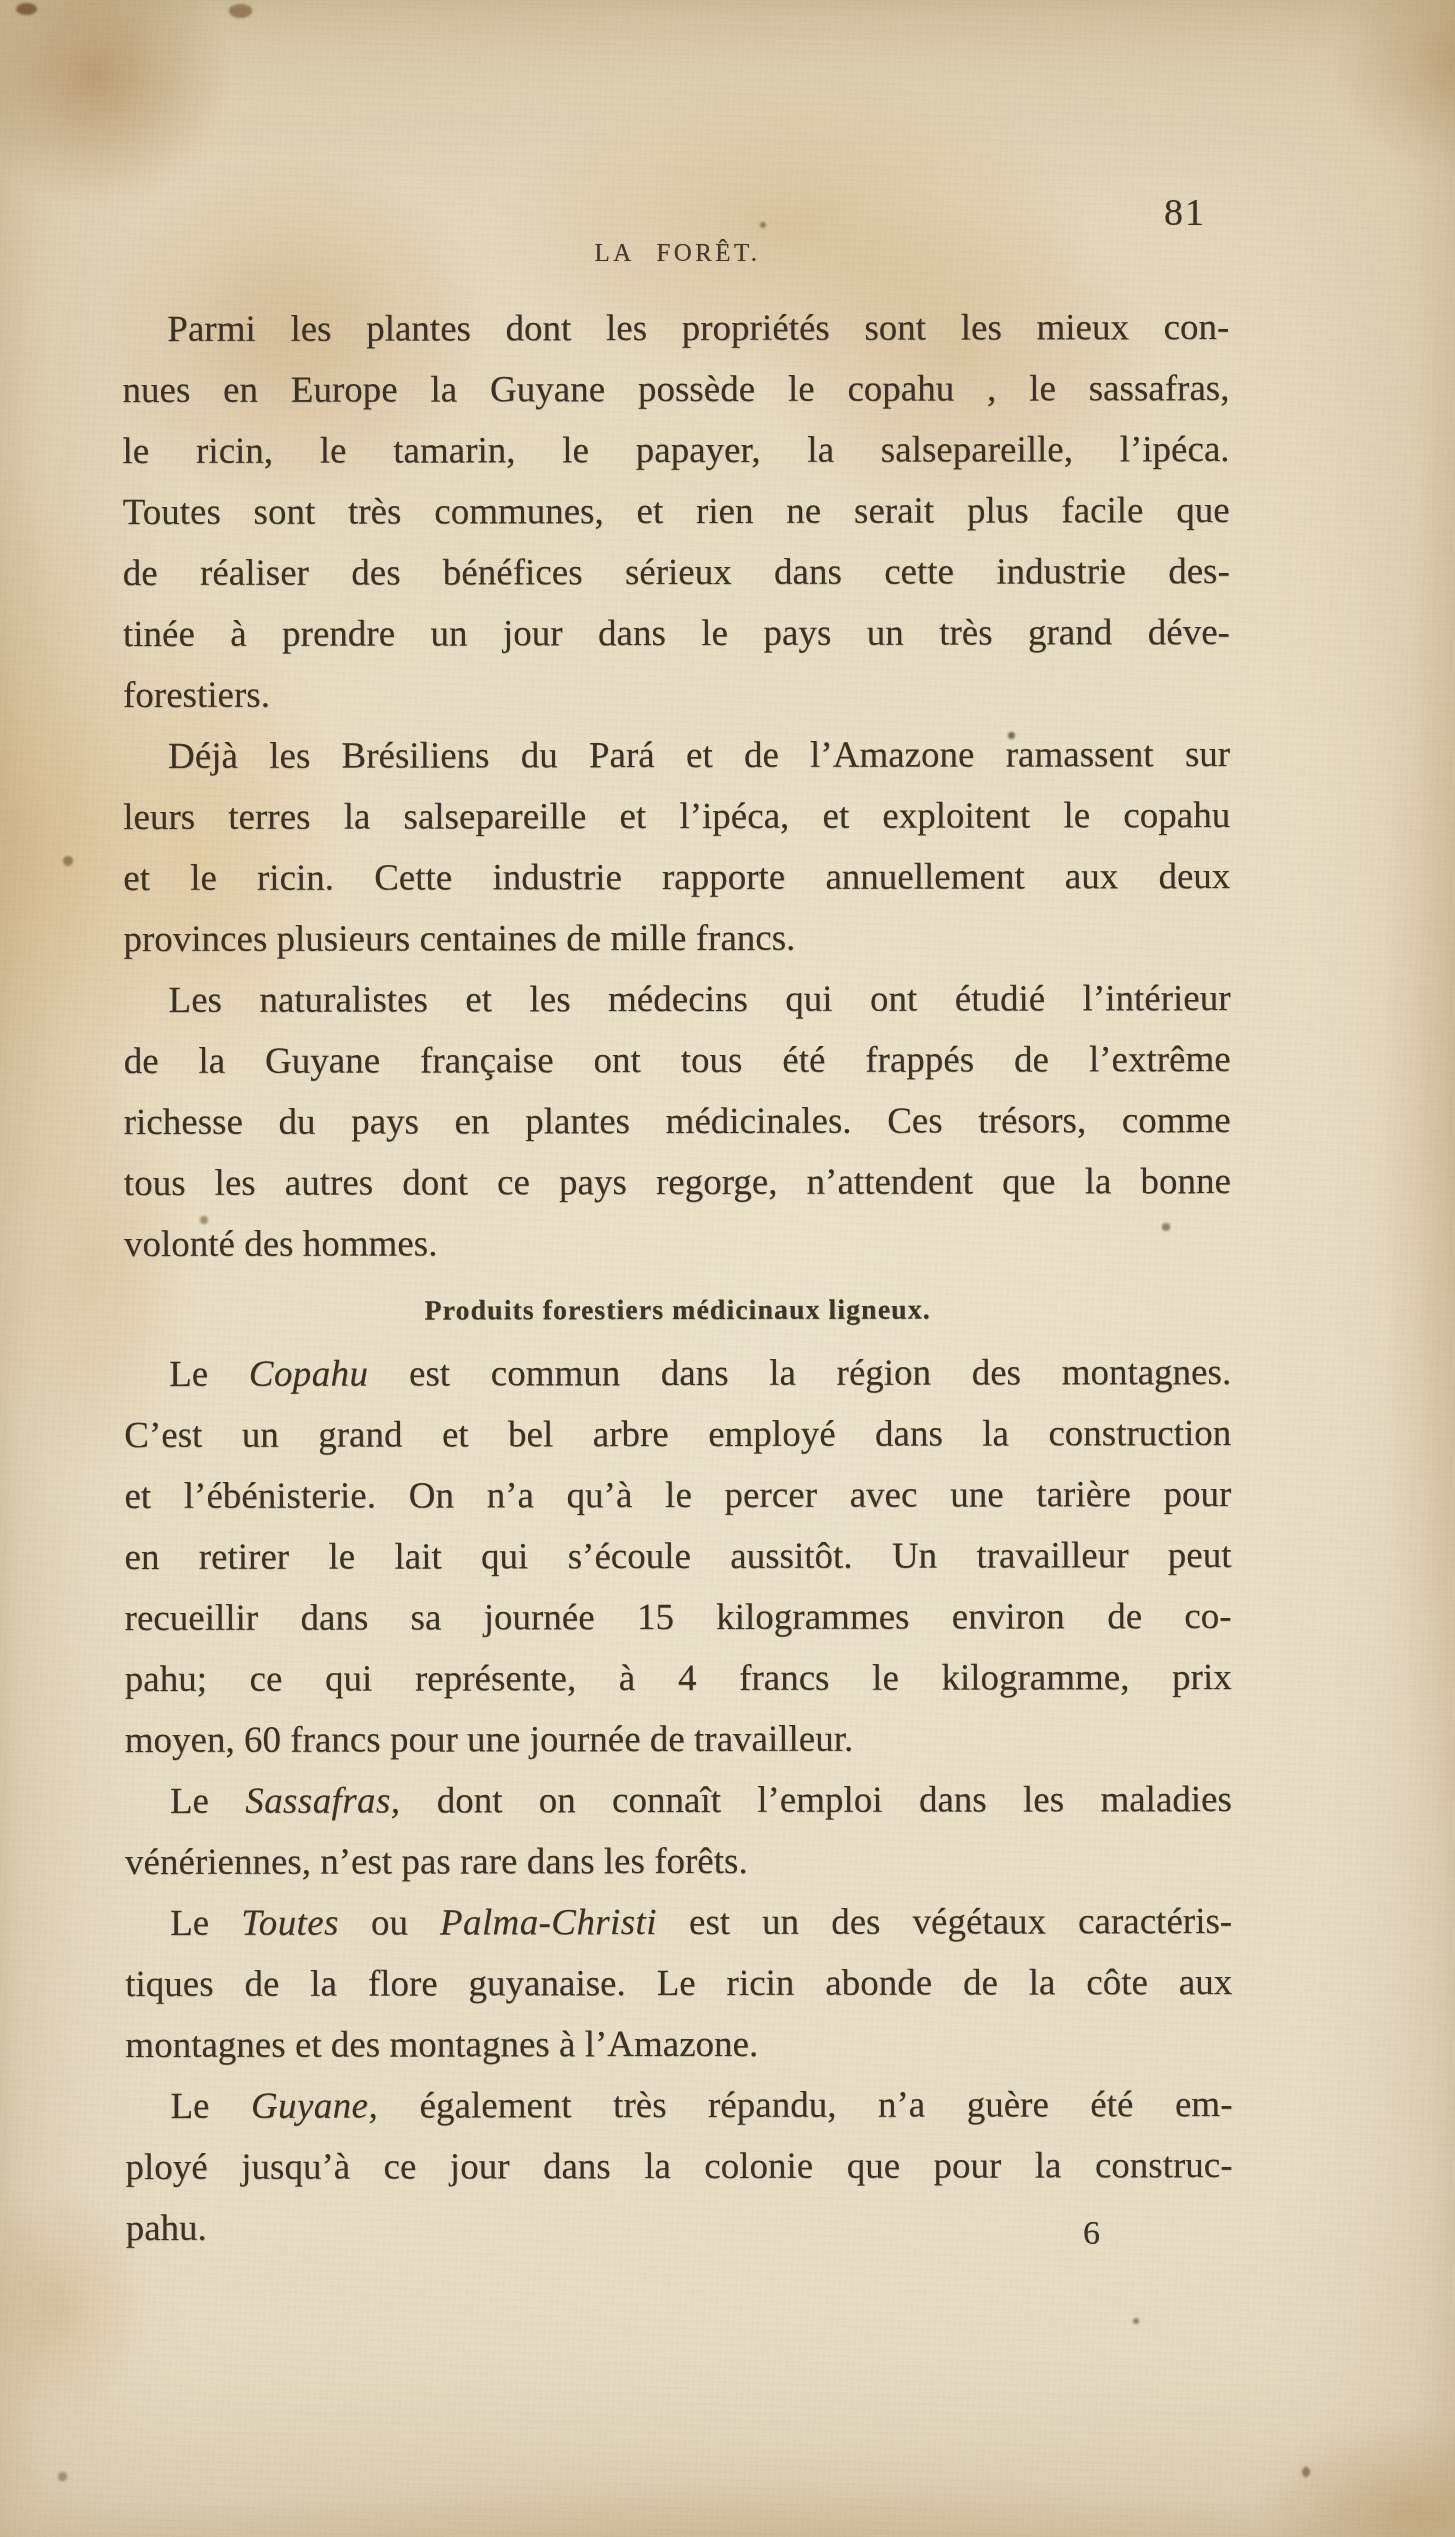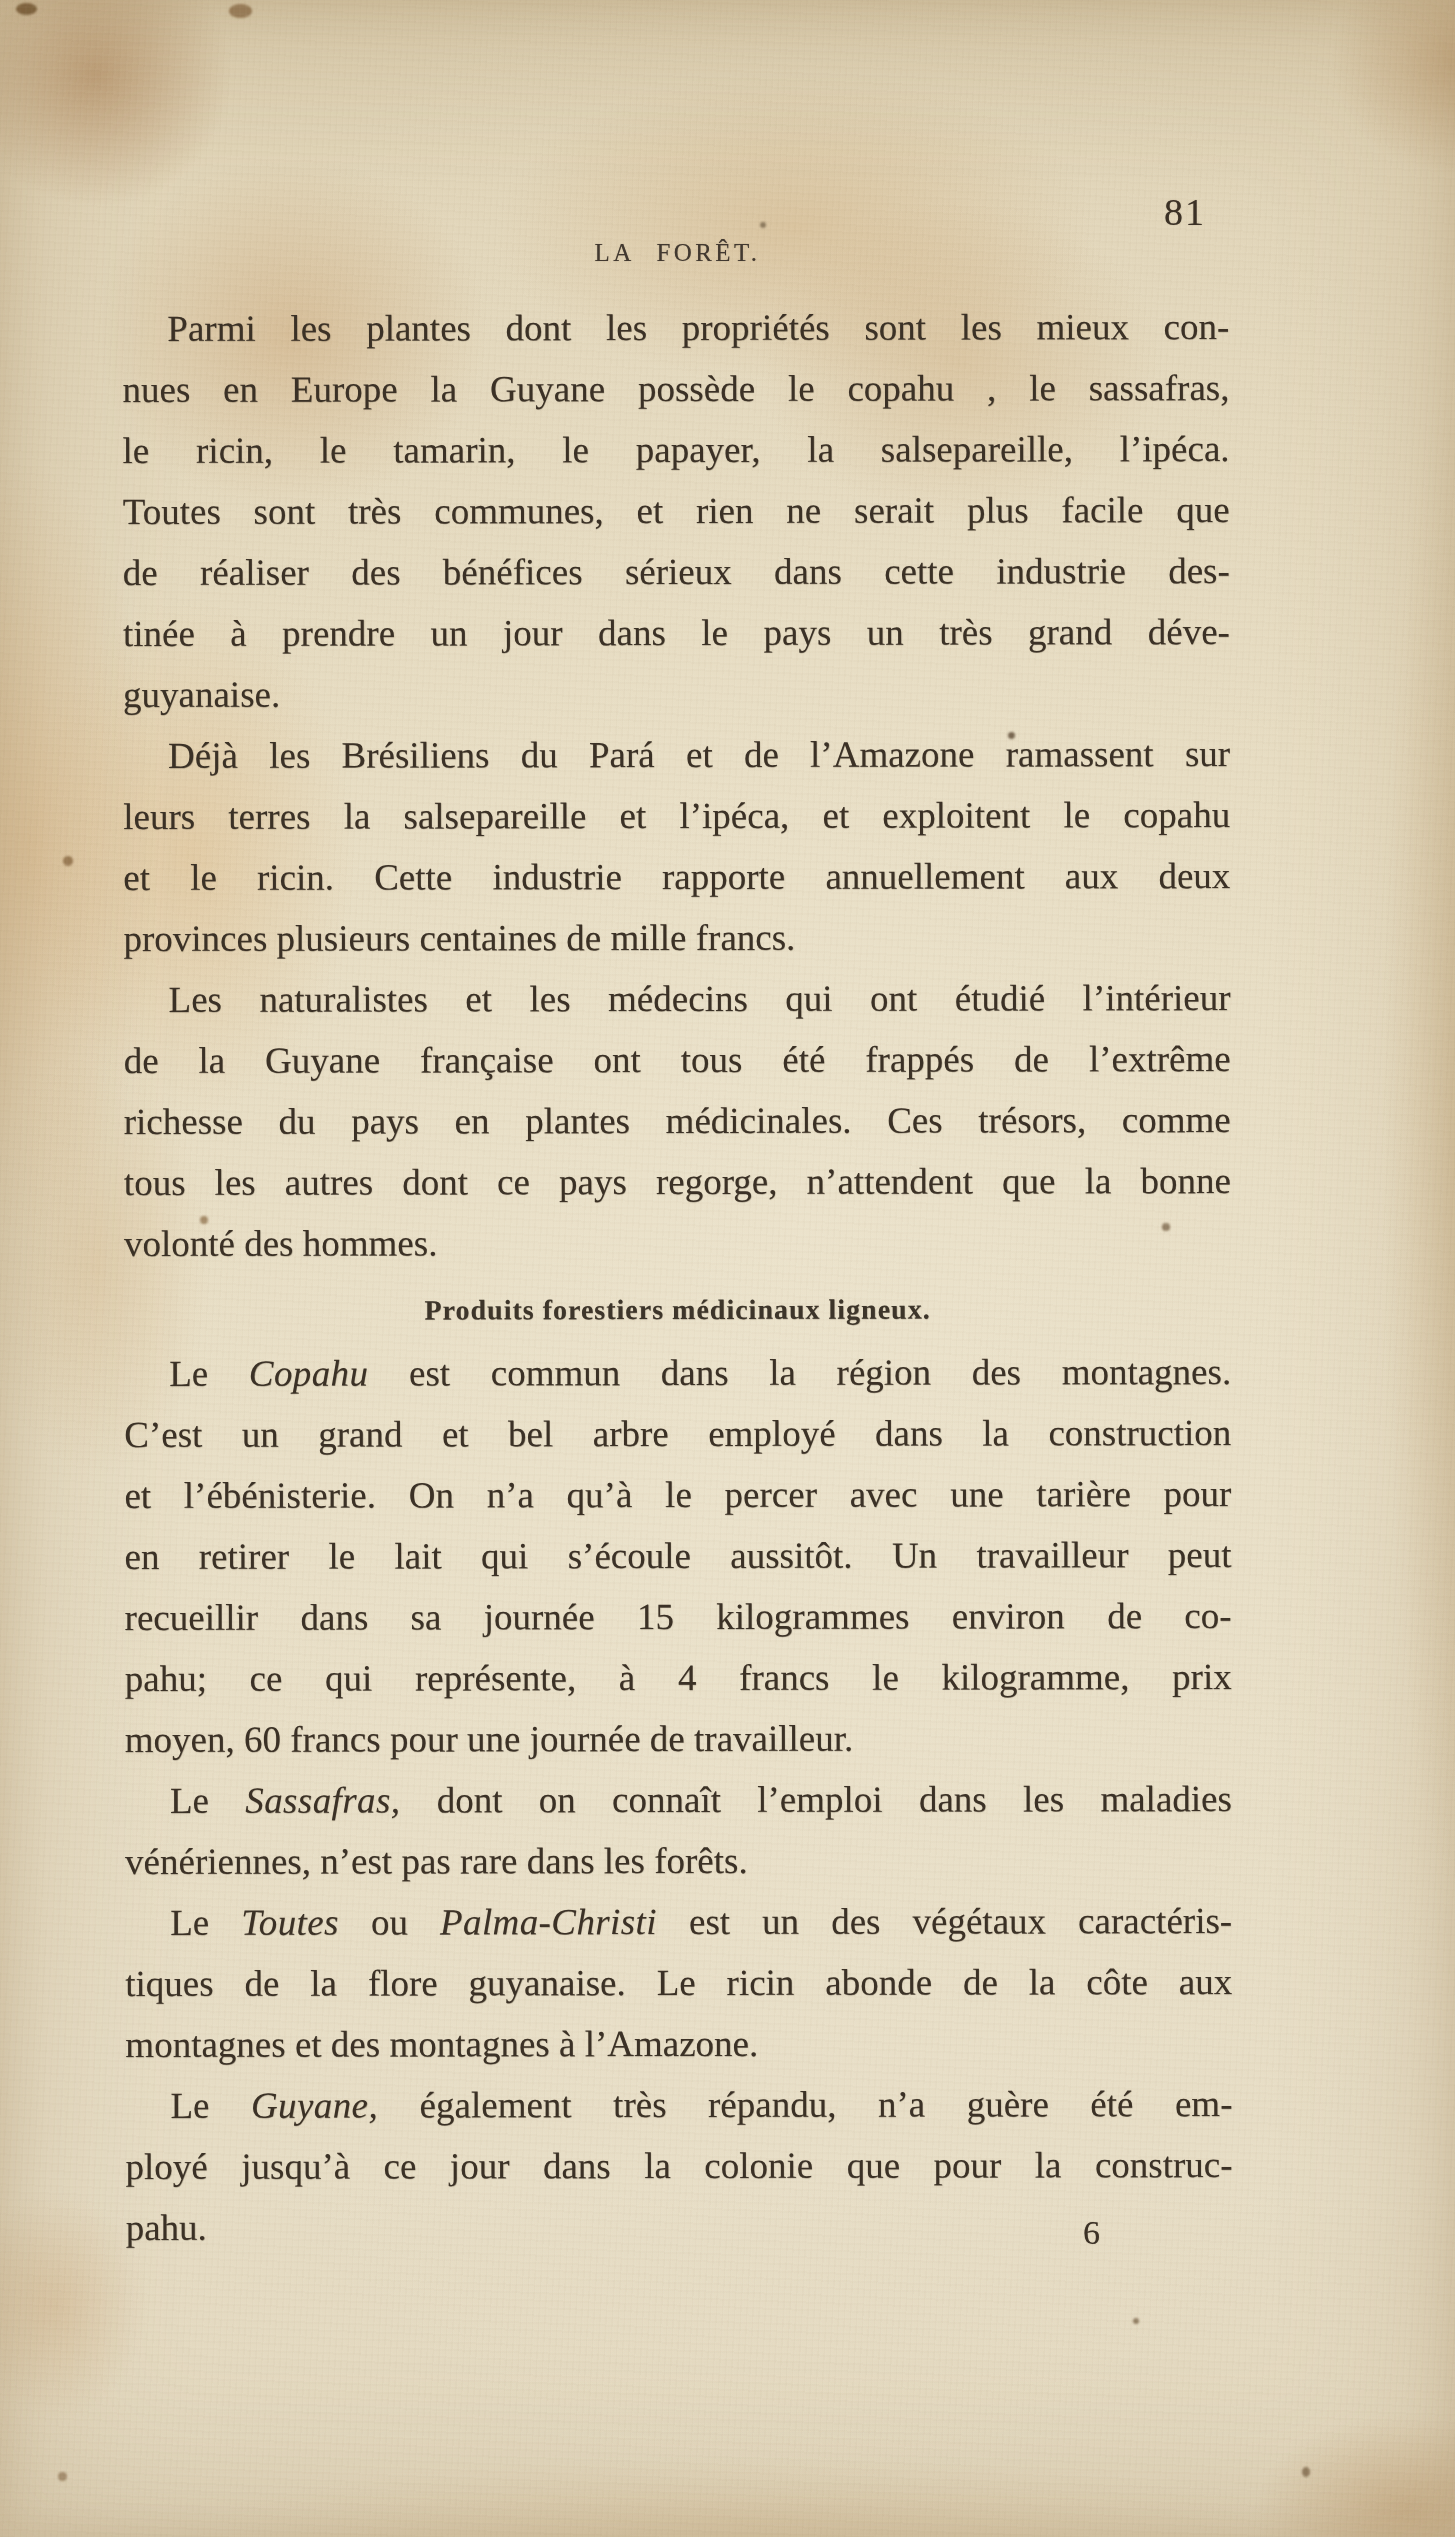--- a/index.html
+++ b/index.html
@@ -110,21 +110,21 @@
   <div class="running-header">LA FORÊT.</div>
   <div class="page-number">81</div>
 
   <div class="content">
       <div class="line indent"><span>Parmi les plantes dont les propriétés sont les mieux con-</span></div>
       <div class="line"><span>nues en Europe la Guyane possède le copahu , le sassafras,</span></div>
       <div class="line"><span>le ricin, le tamarin, le papayer, la salsepareille, l’ipéca.</span></div>
       <div class="line"><span>Toutes sont très communes, et rien ne serait plus facile que</span></div>
       <div class="line"><span>de réaliser des bénéfices sérieux dans cette industrie des-</span></div>
       <div class="line"><span>tinée à prendre un jour dans le pays un très grand déve-</span></div>
-      <div class="line last"><span>guyanaise.</span></div>
+      <div class="line last"><span>forestiers.</span></div>
       <div class="line indent"><span>Déjà les Brésiliens du Pará et de l’Amazone ramassent sur</span></div>
       <div class="line"><span>leurs terres la salsepareille et l’ipéca, et exploitent le copahu</span></div>
       <div class="line"><span>et le ricin. Cette industrie rapporte annuellement aux deux</span></div>
       <div class="line last"><span>provinces plusieurs centaines de mille francs.</span></div>
       <div class="line indent"><span>Les naturalistes et les médecins qui ont étudié l’intérieur</span></div>
       <div class="line"><span>de la Guyane française ont tous été frappés de l’extrême</span></div>
       <div class="line"><span>richesse du pays en plantes médicinales. Ces trésors, comme</span></div>
       <div class="line"><span>tous les autres dont ce pays regorge, n’attendent que la bonne</span></div>
       <div class="line last"><span>volonté des hommes.</span></div>
       <div class="section-heading">Produits forestiers médicinaux ligneux.</div>

